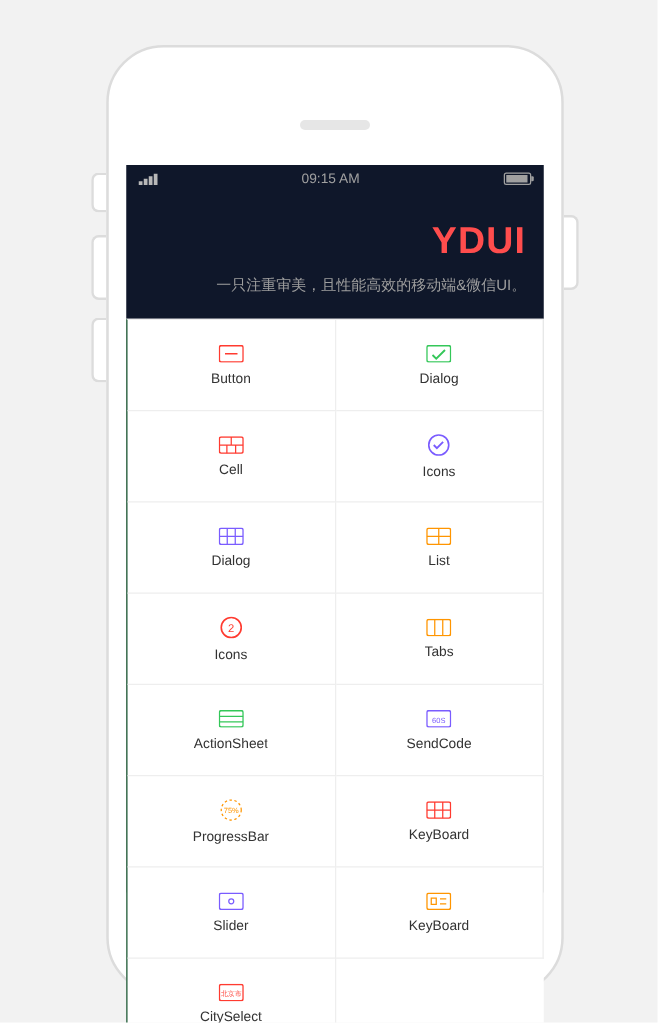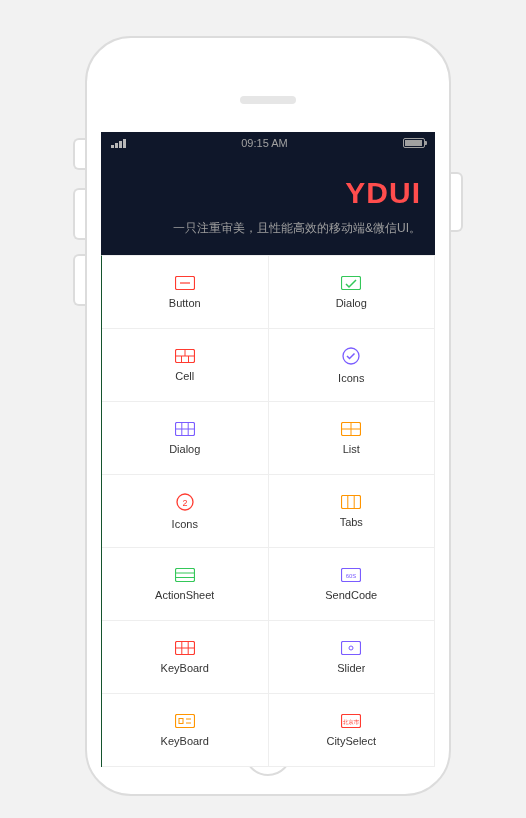--- a/index.html
+++ b/index.html
@@ -256,20 +256,29 @@
           <span>
             <svg width="20" height="14">
               <rect x="0.5" y="0.5" width="19" height="13" rx="1.5" fill="none" stroke="#7a5cff" stroke-width="1.2"></rect>
               <text x="10" y="10" text-anchor="middle" font-size="6" fill="#7a5cff" font-family="Arial">60S</text>
             </svg>
           </span>
           <span class="label">SendCode</span>
         </div>
         <div class="cell">
           <span>
+            <svg width="18" height="18">
+              <circle cx="9" cy="9" r="8" fill="none" stroke="#ff9500" stroke-width="1" stroke-dasharray="2 2"></circle>
+              <text x="9" y="11.5" text-anchor="middle" font-size="6" fill="#ff9500" font-family="Arial">75%</text>
+            </svg>
+          </span>
+          <span class="label">ProgressBar</span>
+        </div>
+        <div class="cell">
+          <span>
             <svg width="20" height="14">
               <rect x="0.5" y="0.5" width="19" height="13" rx="1.5" fill="none" stroke="#ff3b30" stroke-width="1.2"></rect>
               <line x1="6.8" y1="0.5" x2="6.8" y2="13.5" stroke="#ff3b30"></line>
               <line x1="13.2" y1="0.5" x2="13.2" y2="13.5" stroke="#ff3b30"></line>
               <line x1="0.5" y1="7" x2="19.5" y2="7" stroke="#ff3b30"></line>
             </svg>
           </span>
           <span class="label">KeyBoard</span>
         </div>
         <div class="cell">

